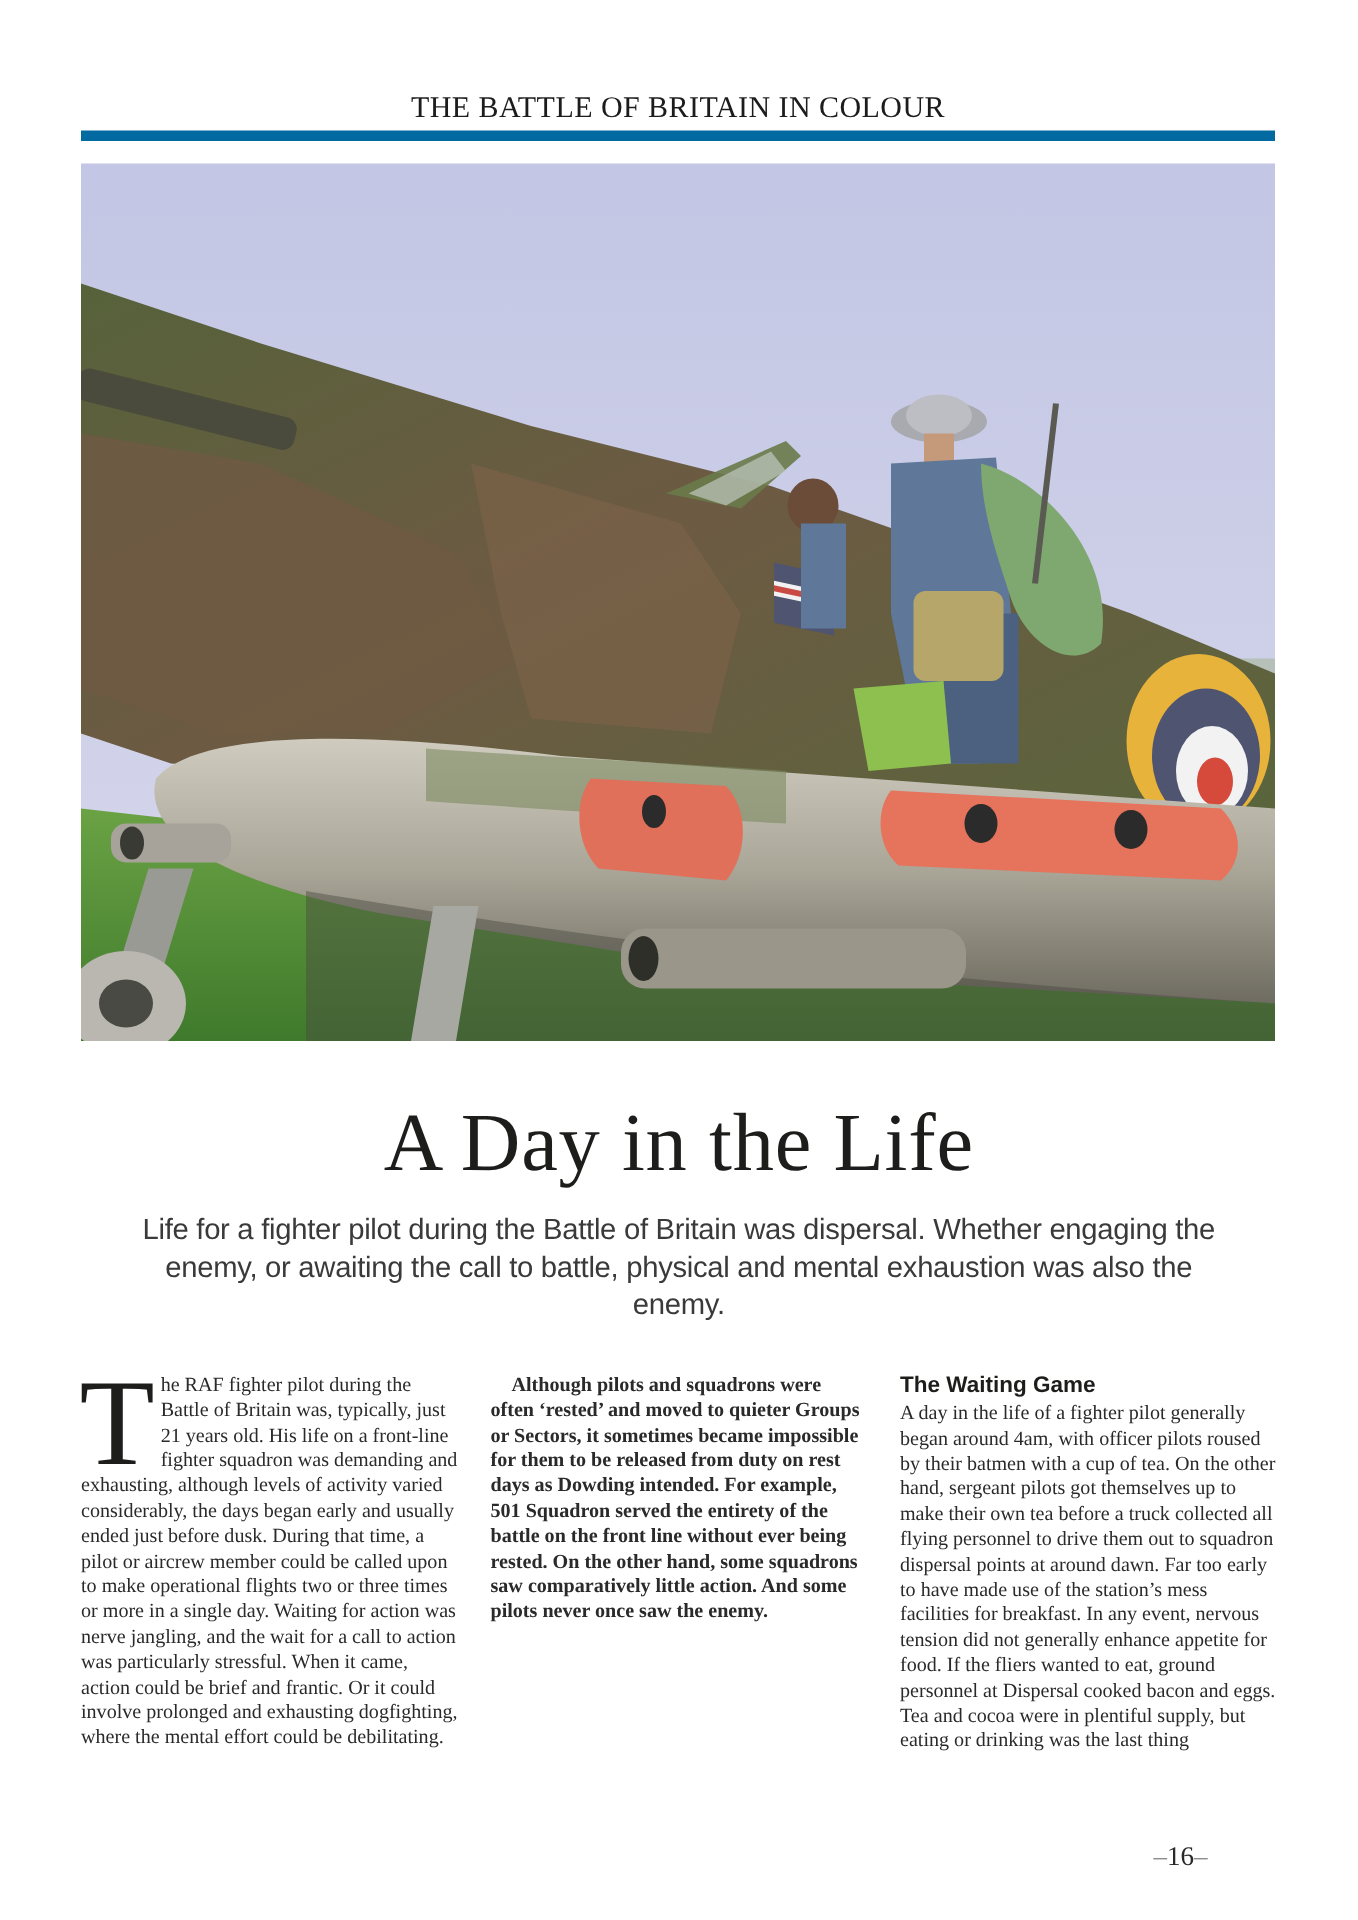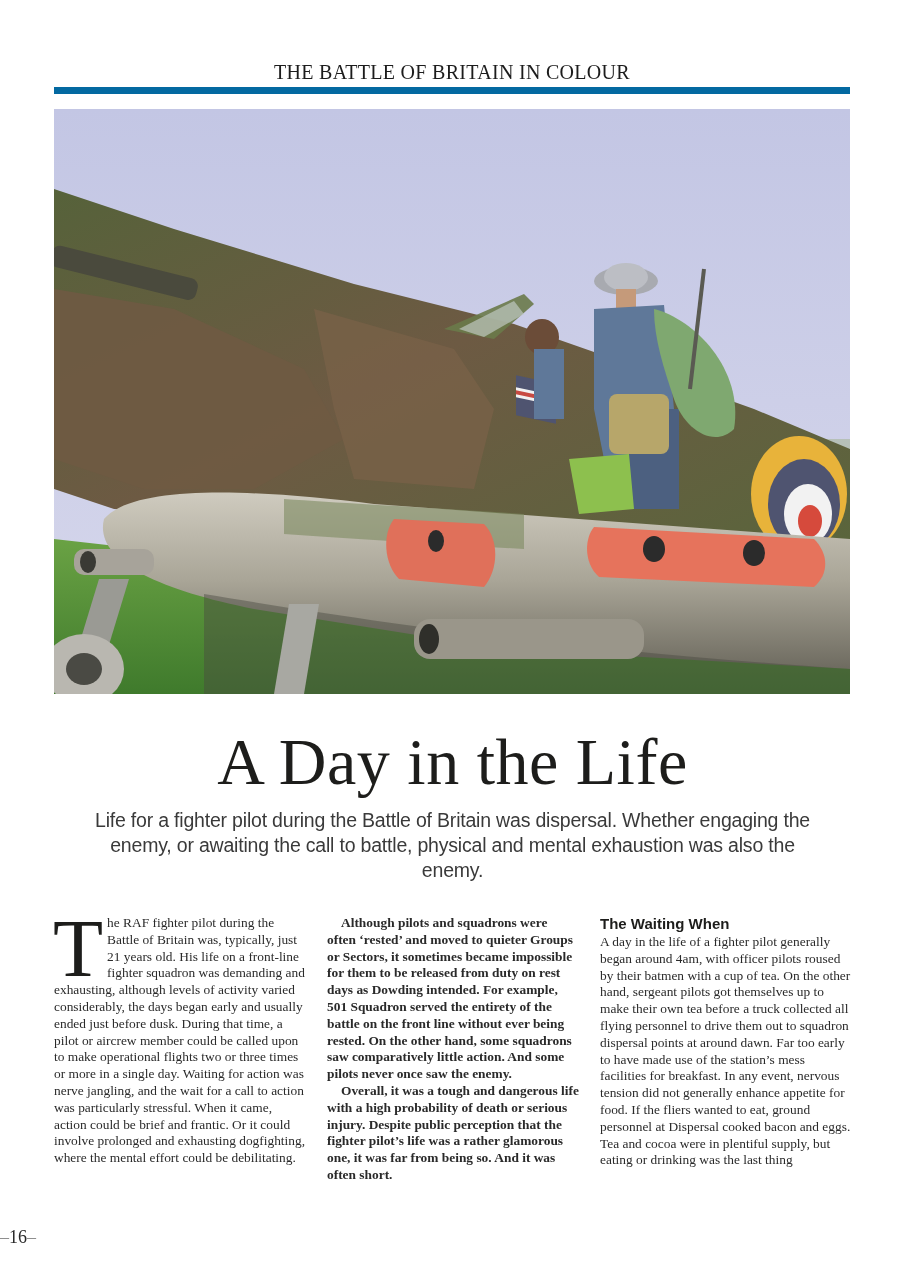--- a/index.html
+++ b/index.html
@@ -10,21 +10,21 @@
     font-size: 20px; letter-spacing: 0.3px; color: #1c1c1c; line-height: 24px;
     border-bottom: 7px solid #0369a1;
   }
   .photo {
     position: absolute; left: 54px; top: 109px; width: 796px; height: 585px; overflow: hidden;
     background: #c9cbe6;
   }
   .photo svg { display: block; }
   .title {
     position: absolute; left: 0; top: 712px; width: 905px; text-align: center;
-    font-family: "Liberation Serif", "DejaVu Serif", serif; font-size: 66px; line-height: 100px;
+    font-family: "Liberation Serif", "DejaVu Serif", serif; font-size: 55px; line-height: 100px;
     color: #1d1d1b; letter-spacing: 0.5px;
   }
   .standfirst {
     position: absolute; left: 90px; top: 808px; width: 725px; text-align: center;
     font-family: "Liberation Sans", "DejaVu Sans", sans-serif; font-size: 19.5px; line-height: 25px;
     color: #3a3a3a; font-weight: 300; letter-spacing: -0.2px;
   }
   .columns { position: absolute; top: 915px; left: 54px; width: 796px; height: 300px; }
   .col {
     position: absolute; top: 0; width: 252px;
@@ -38,21 +38,21 @@
   .indent { text-indent: 14px; }
   .dropcap {
     float: left; font-family: "Liberation Serif", "DejaVu Serif", serif;
     font-size: 82px; line-height: 62px; height: 64px; margin: 3px 4px 0 -1px; color: #1d1d1b;
   }
   .subhead {
     font-family: "Liberation Sans", "DejaVu Sans", sans-serif; font-weight: bold;
     font-size: 15px; line-height: 18px; color: #1d1d1b; margin: 0 0 1px 0;
   }
   .folio {
-    position: absolute; left: 0; top: 1227px; width: 805px; text-align: left;
+    position: absolute; left: 0; top: 1227px; width: 805px; text-align: right;
     font-family: "Liberation Serif", "DejaVu Serif", serif; font-size: 18px; color: #2a2a2a;
   }
   .folio .dash { color: #8a8a8a; }
 </style>
 </head>
 <body>
 
 <div class="running-head">THE BATTLE OF BRITAIN IN COLOUR</div>
 
 <div class="photo">
@@ -147,23 +147,22 @@
 <div class="title">A Day in the Life</div>
 
 <div class="standfirst">Life for a fighter pilot during the Battle of Britain was dispersal. Whether engaging the enemy, or awaiting the call to battle, physical and mental exhaustion was also the enemy.</div>
 
 <div class="columns">
   <div class="col col1">
     <p><span class="dropcap">T</span><span>he RAF fighter pilot during the Battle of Britain was, typically, just 21 years old. His life on a front-line fighter squadron was demanding and exhausting, although levels of activity varied considerably, the days began early and usually ended just before dusk. During that time, a pilot or aircrew member could be called upon to make operational flights two or three times or more in a single day. Waiting for action was nerve jangling, and the wait for a call to action was particularly stressful. When it came, action could be brief and frantic. Or it could involve prolonged and exhausting dogfighting, where the mental effort could be debilitating.</span></p>
   </div>
   <div class="col col2">
     <p class="indent">Although pilots and squadrons were often ‘rested’ and moved to quieter Groups or Sectors, it sometimes became impossible for them to be released from duty on rest days as Dowding intended. For example, 501 Squadron served the entirety of the battle on the front line without ever being rested. On the other hand, some squadrons saw comparatively little action. And some pilots never once saw the enemy.</p>
-    <p class="indent">Overall, it was a tough and dangerous life with a high probability of death or serious injury. Despite public perception that the fighter pilot’s life was a rather glamorous one, it was far from being so. And it was often short.</p>
   </div>
   <div class="col col3">
-    <div class="subhead">The Waiting When</div>
+    <div class="subhead">The Waiting Game</div>
     <p>A day in the life of a fighter pilot generally began around 4am, with officer pilots roused by their batmen with a cup of tea. On the other hand, sergeant pilots got themselves up to make their own tea before a truck collected all flying personnel to drive them out to squadron dispersal points at around dawn. Far too early to have made use of the station’s mess facilities for breakfast. In any event, nervous tension did not generally enhance appetite for food. If the fliers wanted to eat, ground personnel at Dispersal cooked bacon and eggs. Tea and cocoa were in plentiful supply, but eating or drinking was the last thing</p>
   </div>
 </div>
 
 <div class="folio">
   <span class="dash">–</span><span>16</span><span class="dash">–</span>
 </div>
 
 </body></html>

